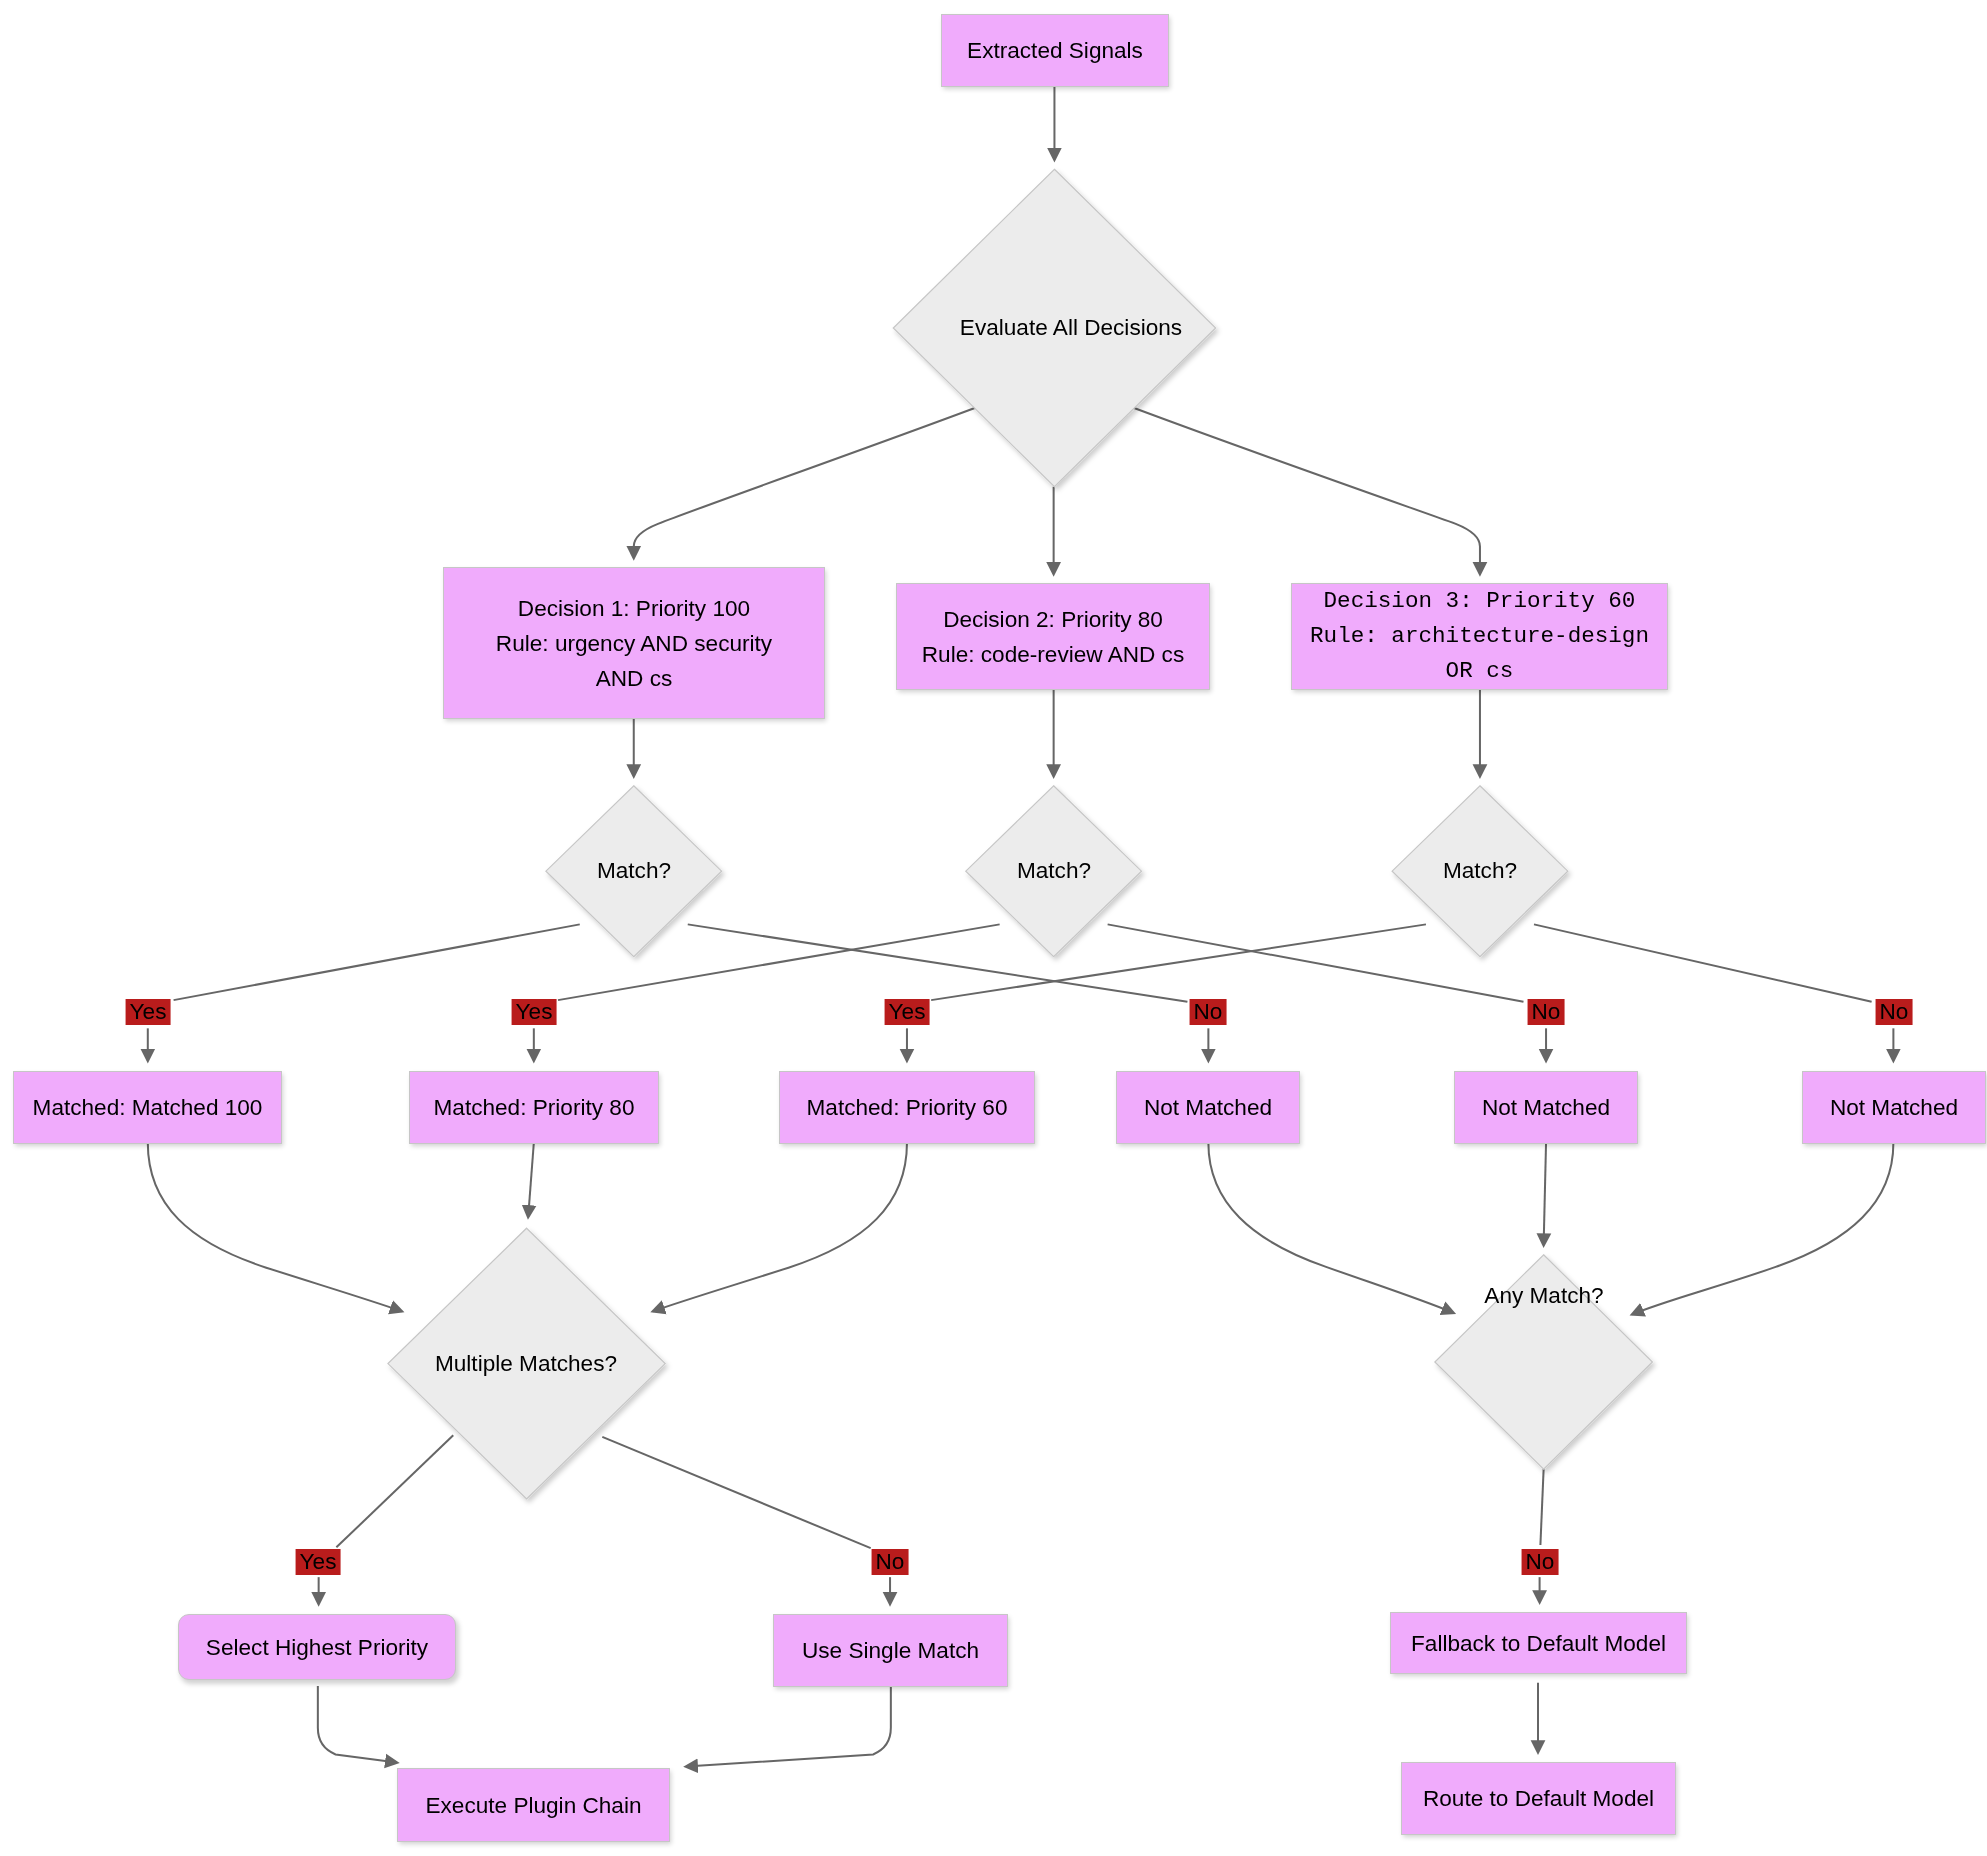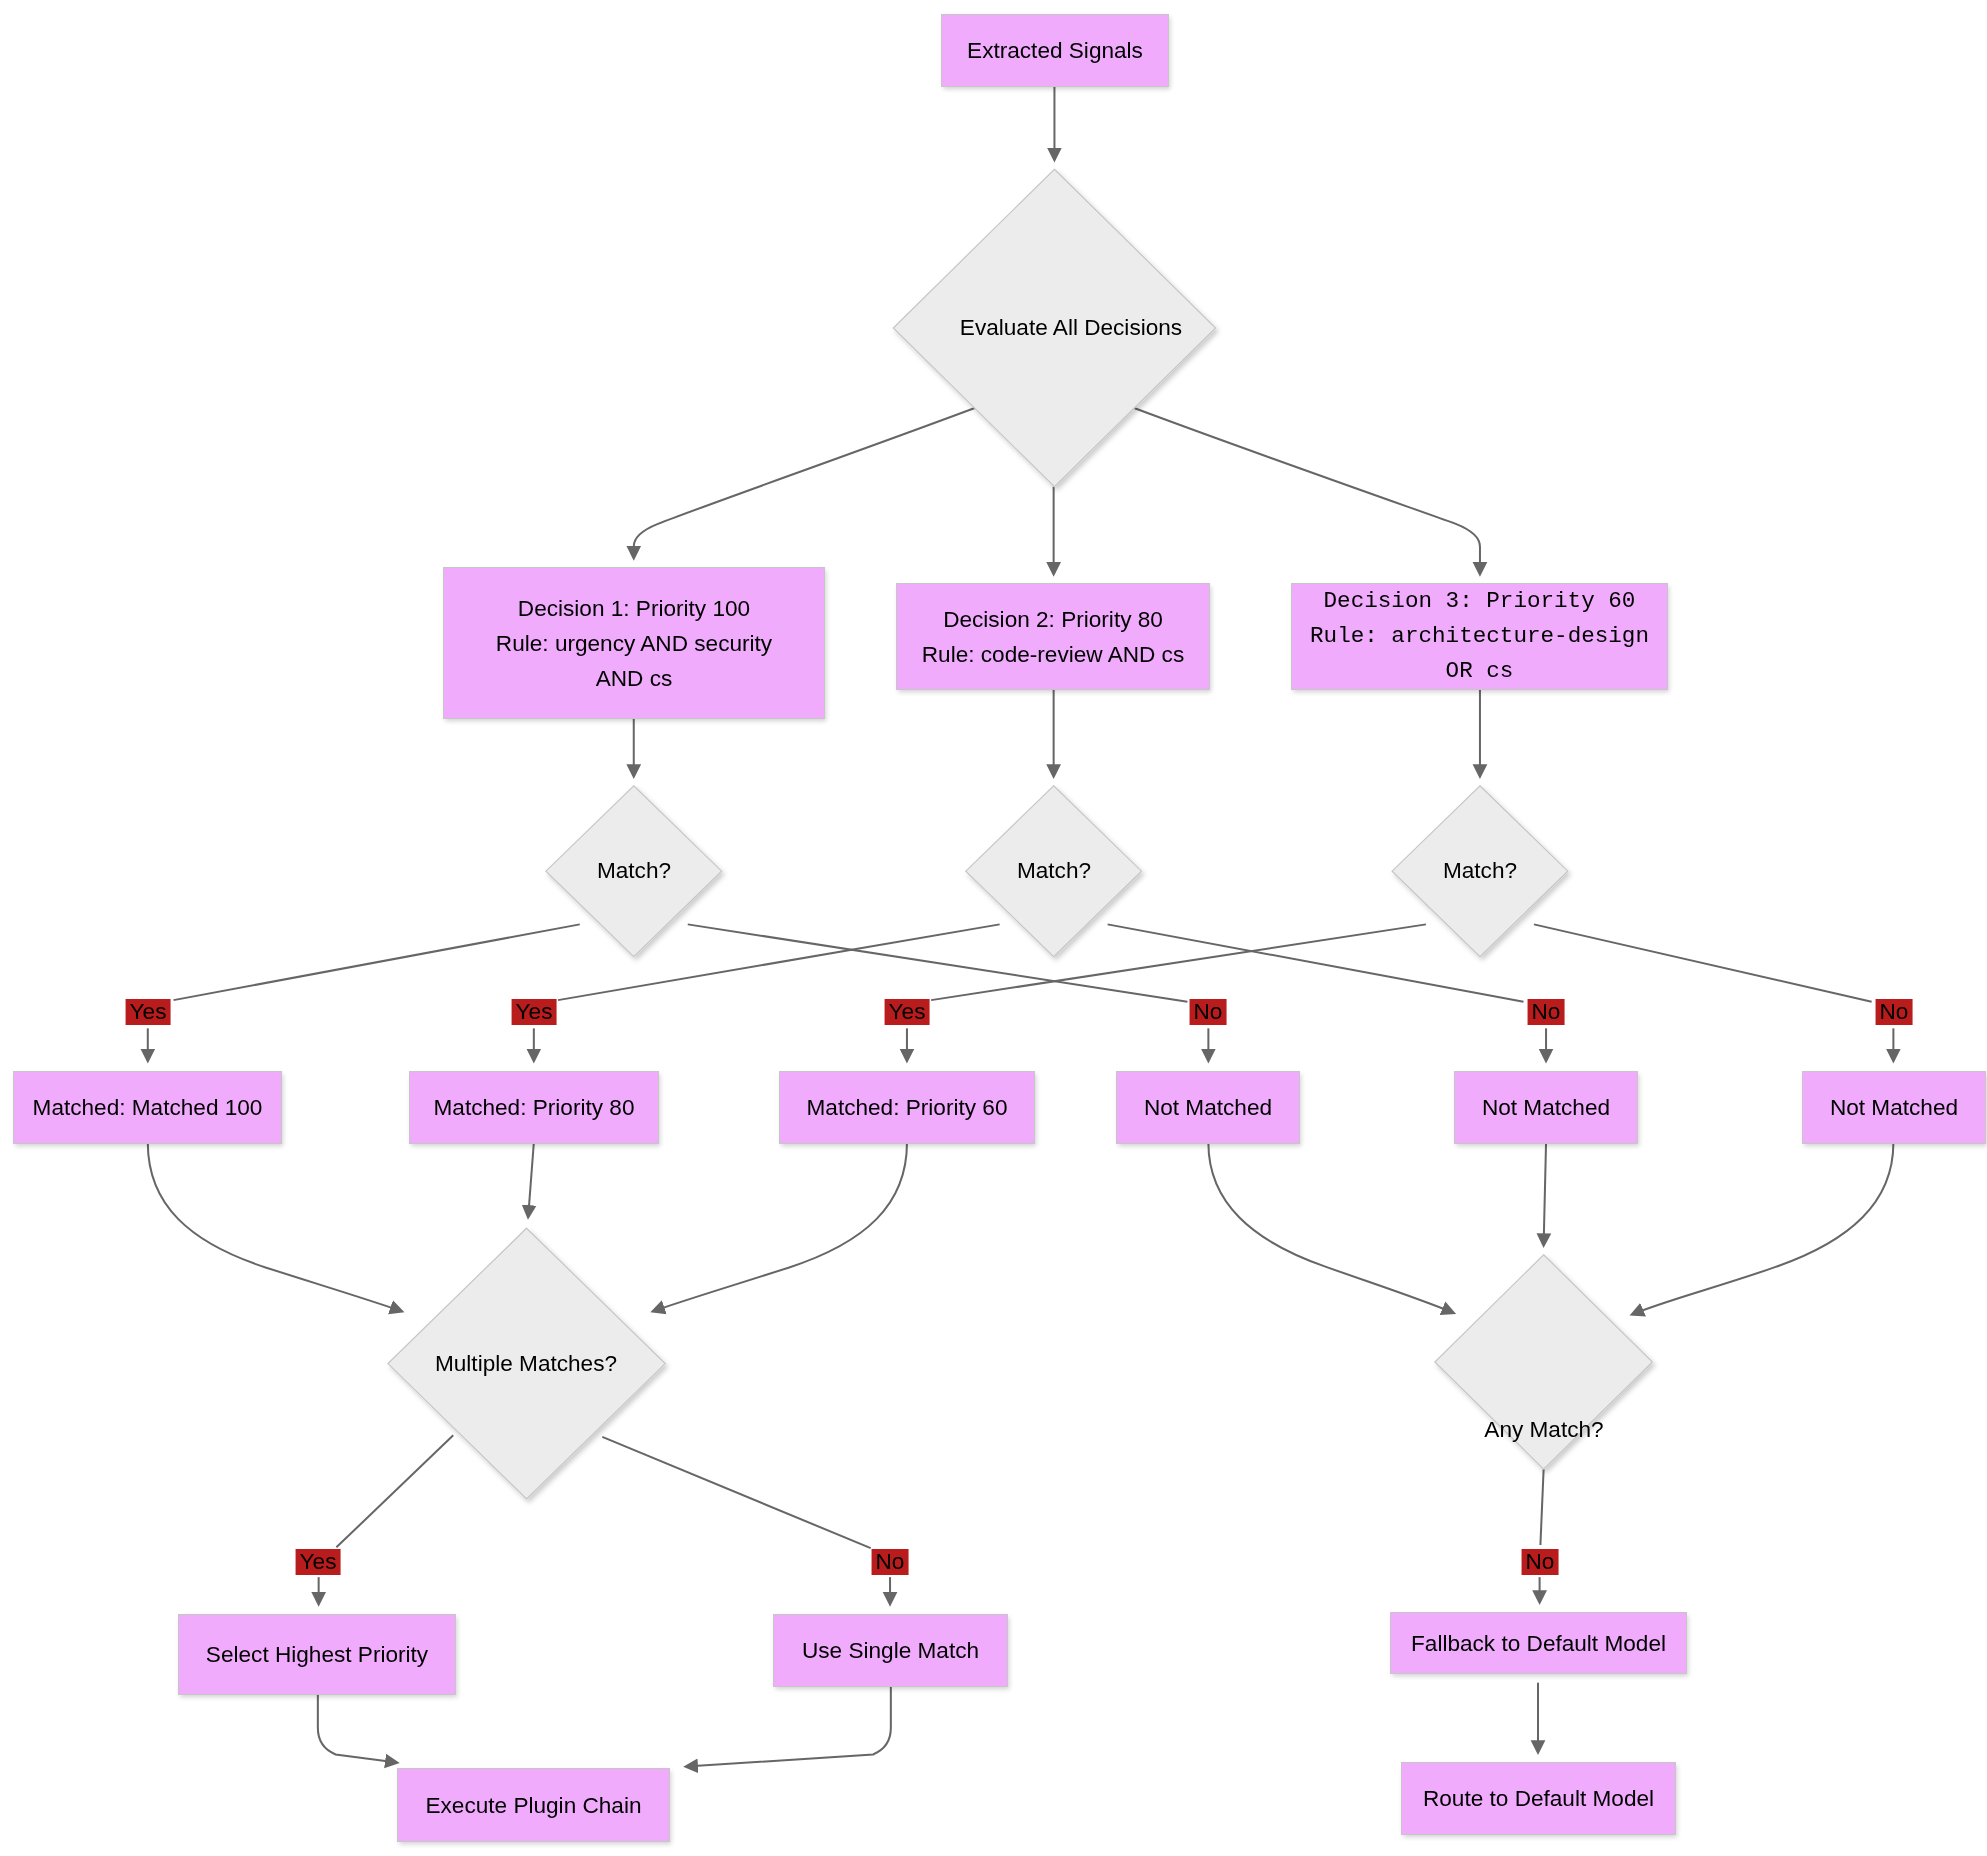--- a/index.html
+++ b/index.html
@@ -104,32 +104,32 @@
     <div>Rule: architecture-design OR cs</div>
   </div>
 
   <div class="node" style="left:13px;top:1071px;width:269px;height:73px;">Matched: Matched 100</div>
   <div class="node" style="left:409px;top:1071px;width:250px;height:73px;">Matched: Priority 80</div>
   <div class="node" style="left:779px;top:1071px;width:256px;height:73px;">Matched: Priority 60</div>
   <div class="node" style="left:1116px;top:1071px;width:184px;height:73px;">Not Matched</div>
   <div class="node" style="left:1454px;top:1071px;width:184px;height:73px;">Not Matched</div>
   <div class="node" style="left:1802px;top:1071px;width:184px;height:73px;">Not Matched</div>
 
-  <div class="node" style="left:178px;top:1614px;width:278px;height:81px;">Select Highest Priority</div>
+  <div class="node" style="left:178px;top:1614px;width:278px;height:66px;border-radius:11px;">Select Highest Priority</div>
   <div class="node" style="left:397px;top:1768px;width:273px;height:74px;">Execute Plugin Chain</div>
   <div class="node" style="left:773px;top:1614px;width:235px;height:73px;">Use Single Match</div>
   <div class="node" style="left:1390px;top:1612px;width:297px;height:62px;">Fallback to Default Model</div>
   <div class="node" style="left:1401px;top:1762px;width:275px;height:73px;">Route to Default Model</div>
 
   <div class="dlabel" style="left:1054px;top:328px;margin-left:17px;">Evaluate All Decisions</div>
   <div class="dlabel" style="left:634px;top:871px;">Match?</div>
   <div class="dlabel" style="left:1054px;top:871px;">Match?</div>
   <div class="dlabel" style="left:1480px;top:871px;">Match?</div>
   <div class="dlabel" style="left:526px;top:1364px;">Multiple Matches?</div>
-  <div class="dlabel" style="left:1544px;top:1430px;">Any Match?</div>
+  <div class="dlabel" style="left:1544px;top:1296px;">Any Match?</div>
 
   <div class="elabel" style="left:148px;top:1012px;">Yes</div>
   <div class="elabel" style="left:534px;top:1012px;">Yes</div>
   <div class="elabel" style="left:907px;top:1012px;">Yes</div>
   <div class="elabel" style="left:1208px;top:1012px;">No</div>
   <div class="elabel" style="left:1546px;top:1012px;">No</div>
   <div class="elabel" style="left:1894px;top:1012px;">No</div>
   <div class="elabel" style="left:318px;top:1562px;">Yes</div>
   <div class="elabel" style="left:890px;top:1562px;">No</div>
   <div class="elabel" style="left:1540px;top:1562px;">No</div>

